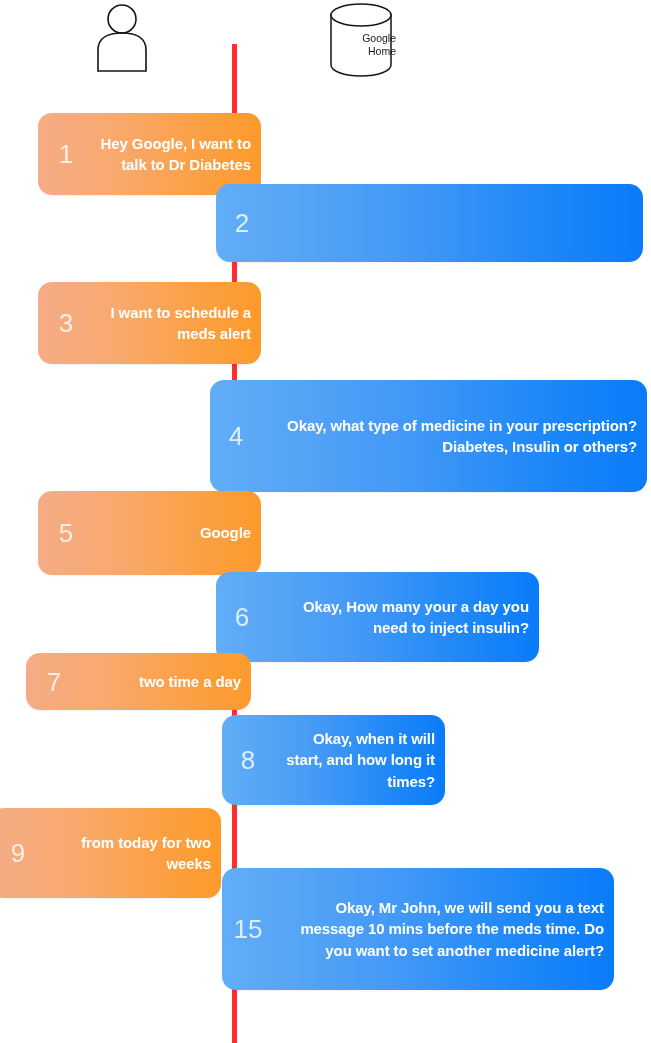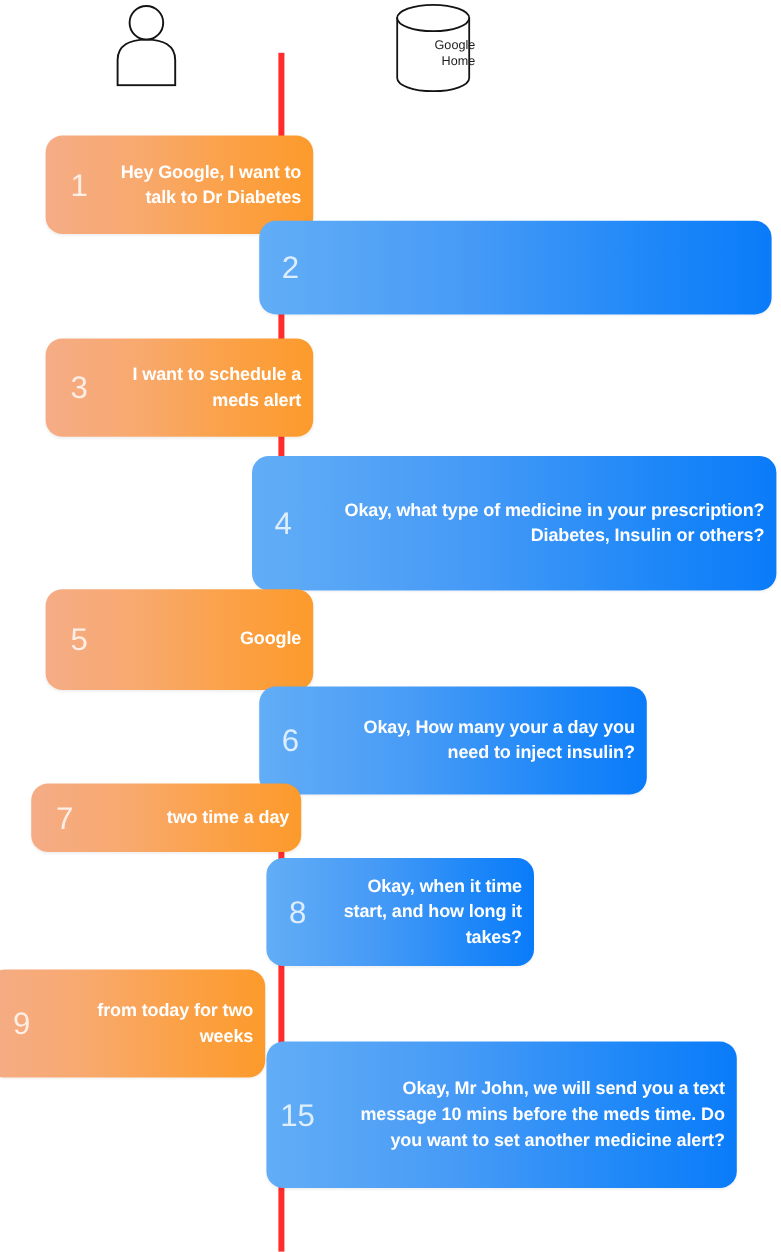--- a/index.html
+++ b/index.html
@@ -155,21 +155,21 @@
     <div class="bubble-text">Okay, How many your a day you need to inject insulin?</div>
   </div>
 
   <div class="bubble user" id="b7">
     <div class="bubble-num">7</div>
     <div class="bubble-text">two time a day</div>
   </div>
 
   <div class="bubble bot" id="b8">
     <div class="bubble-num">8</div>
-    <div class="bubble-text">Okay, when it time start, and how long it takes?</div>
+    <div class="bubble-text">Okay, when it will start, and how long it times?</div>
   </div>
 
   <div class="bubble user" id="b9">
     <div class="bubble-num">9</div>
     <div class="bubble-text">from today for two weeks</div>
   </div>
 
   <div class="bubble bot" id="b10">
     <div class="bubble-num">15</div>
     <div class="bubble-text">Okay, Mr John, we will send you a text message 10 mins before the meds time. Do you want to set another medicine alert?</div>

